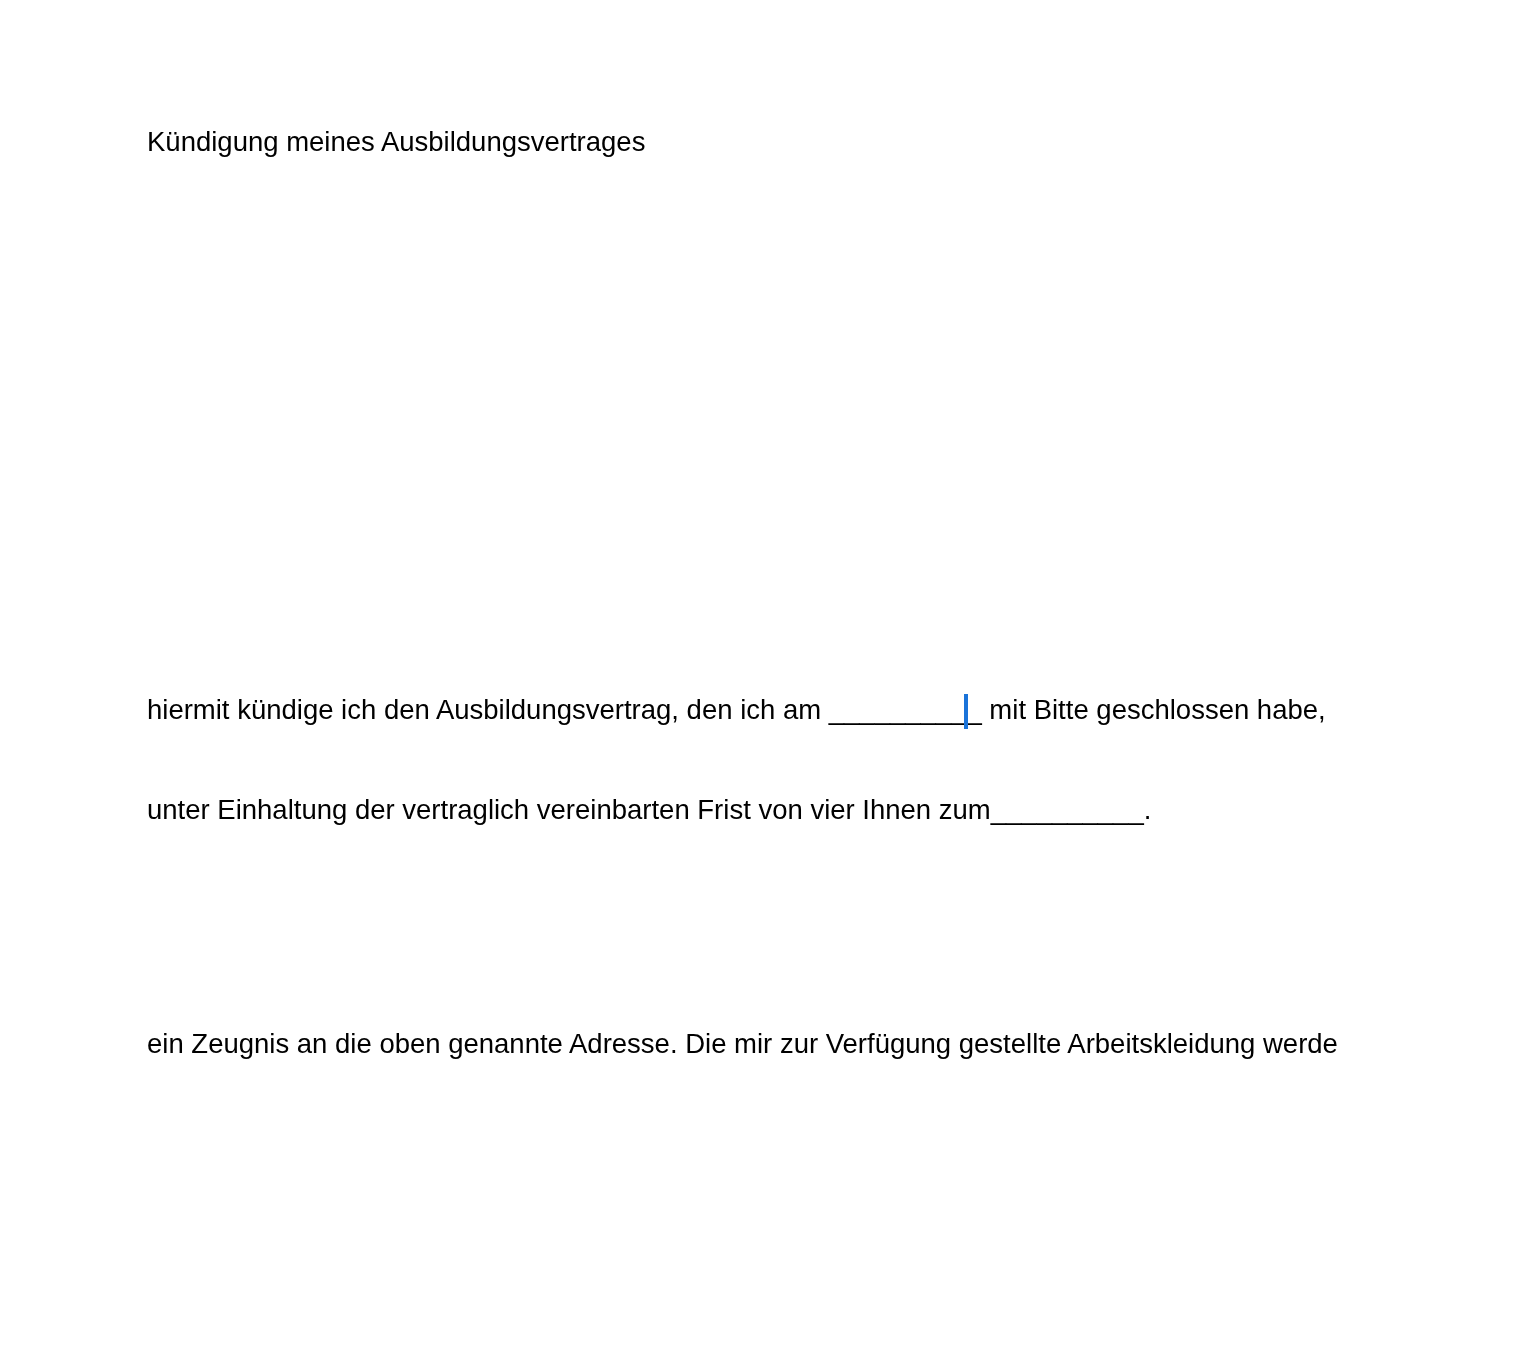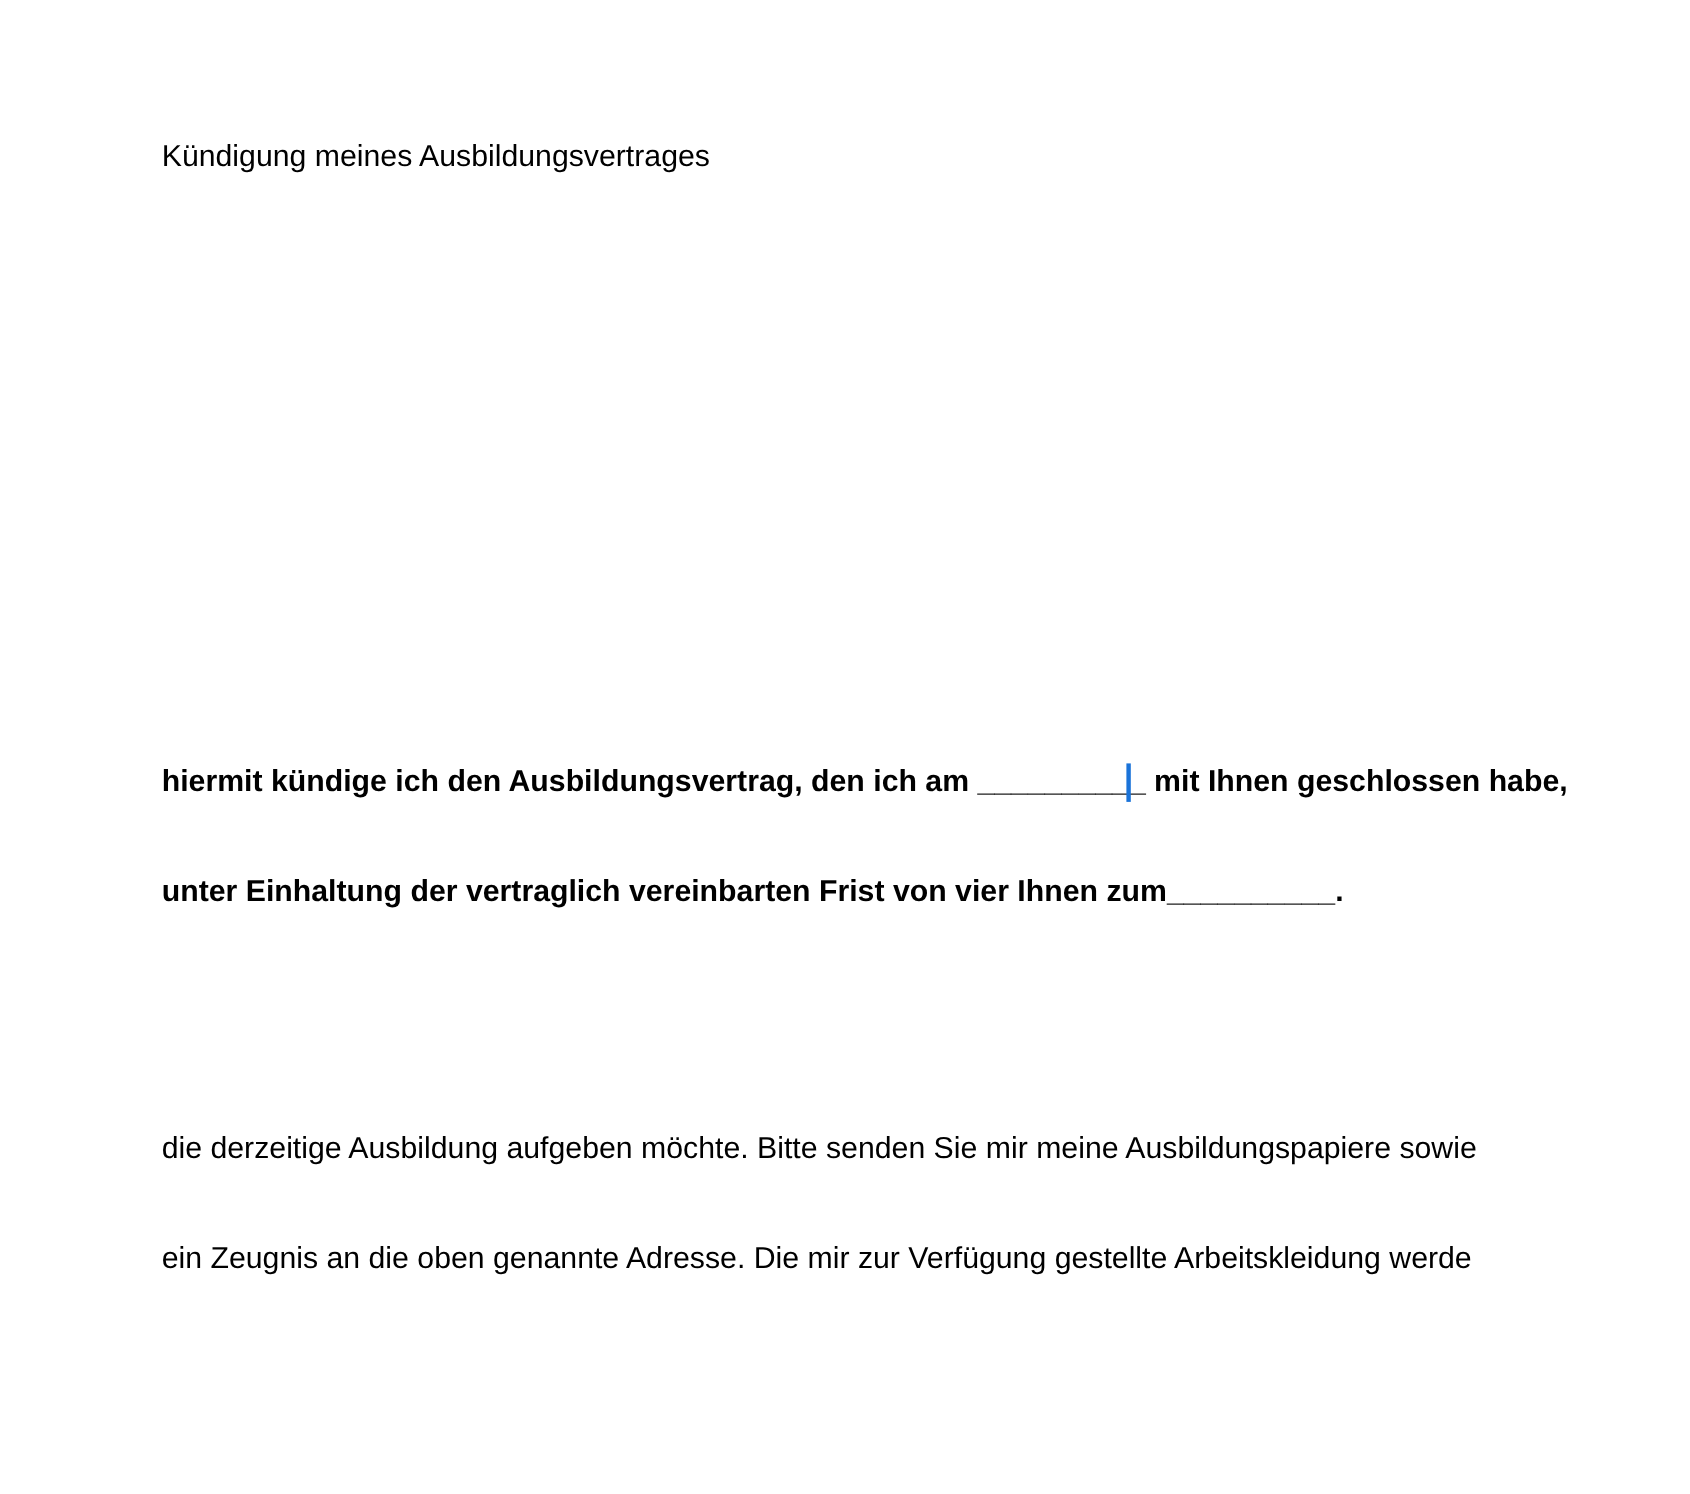--- a/index.html
+++ b/index.html
@@ -28,21 +28,20 @@
     line-height: 33.4px;
     color: #000000;
     white-space: pre;
   }
   .line {
     height: 33.4px;
     white-space: pre;
   }
   .line span {
     white-space: pre;
-    font-weight: bold;
   }
   
   .caret {
     display: inline-block;
     width: 0;
     height: 0;
     position: relative;
     vertical-align: baseline;
   }
   .caret::after {
@@ -61,25 +60,24 @@
 <div class="page">
   <div class="letter">
 
     <div class="line">Kündigung meines Ausbildungsvertrages</div>
     <div class="line"></div>
     <div class="line"></div>
 
     <div class="line"></div>
     <div class="line"></div>
 
-    <div class="line"><span>hiermit kündige ich den Ausbildungsvertrag, den ich am </span><span><span>_________</span><span class="caret"></span><span>_</span></span><span> mit Ihnen geschlossen habe,</span></div>
+    <div class="line"><span>hiermit kündige ich den Ausbildungsvertrag, den ich am </span><span><span>_________</span><span class="caret"></span><span>_</span></span><span> mit Bitte geschlossen habe,</span></div>
     <div class="line"><span>unter Einhaltung der vertraglich vereinbarten Frist von vier Ihnen zum</span><span>__________</span><span>.</span></div>
     <div class="line"></div>
 
-    <div class="line">die derzeitige Ausbildung aufgeben möchte. Bitte senden Sie mir meine Ausbildungspapiere sowie</div>
     <div class="line">ein Zeugnis an die oben genannte Adresse. Die mir zur Verfügung gestellte Arbeitskleidung werde</div>
     
     
 
     
     
     
 
     
 

